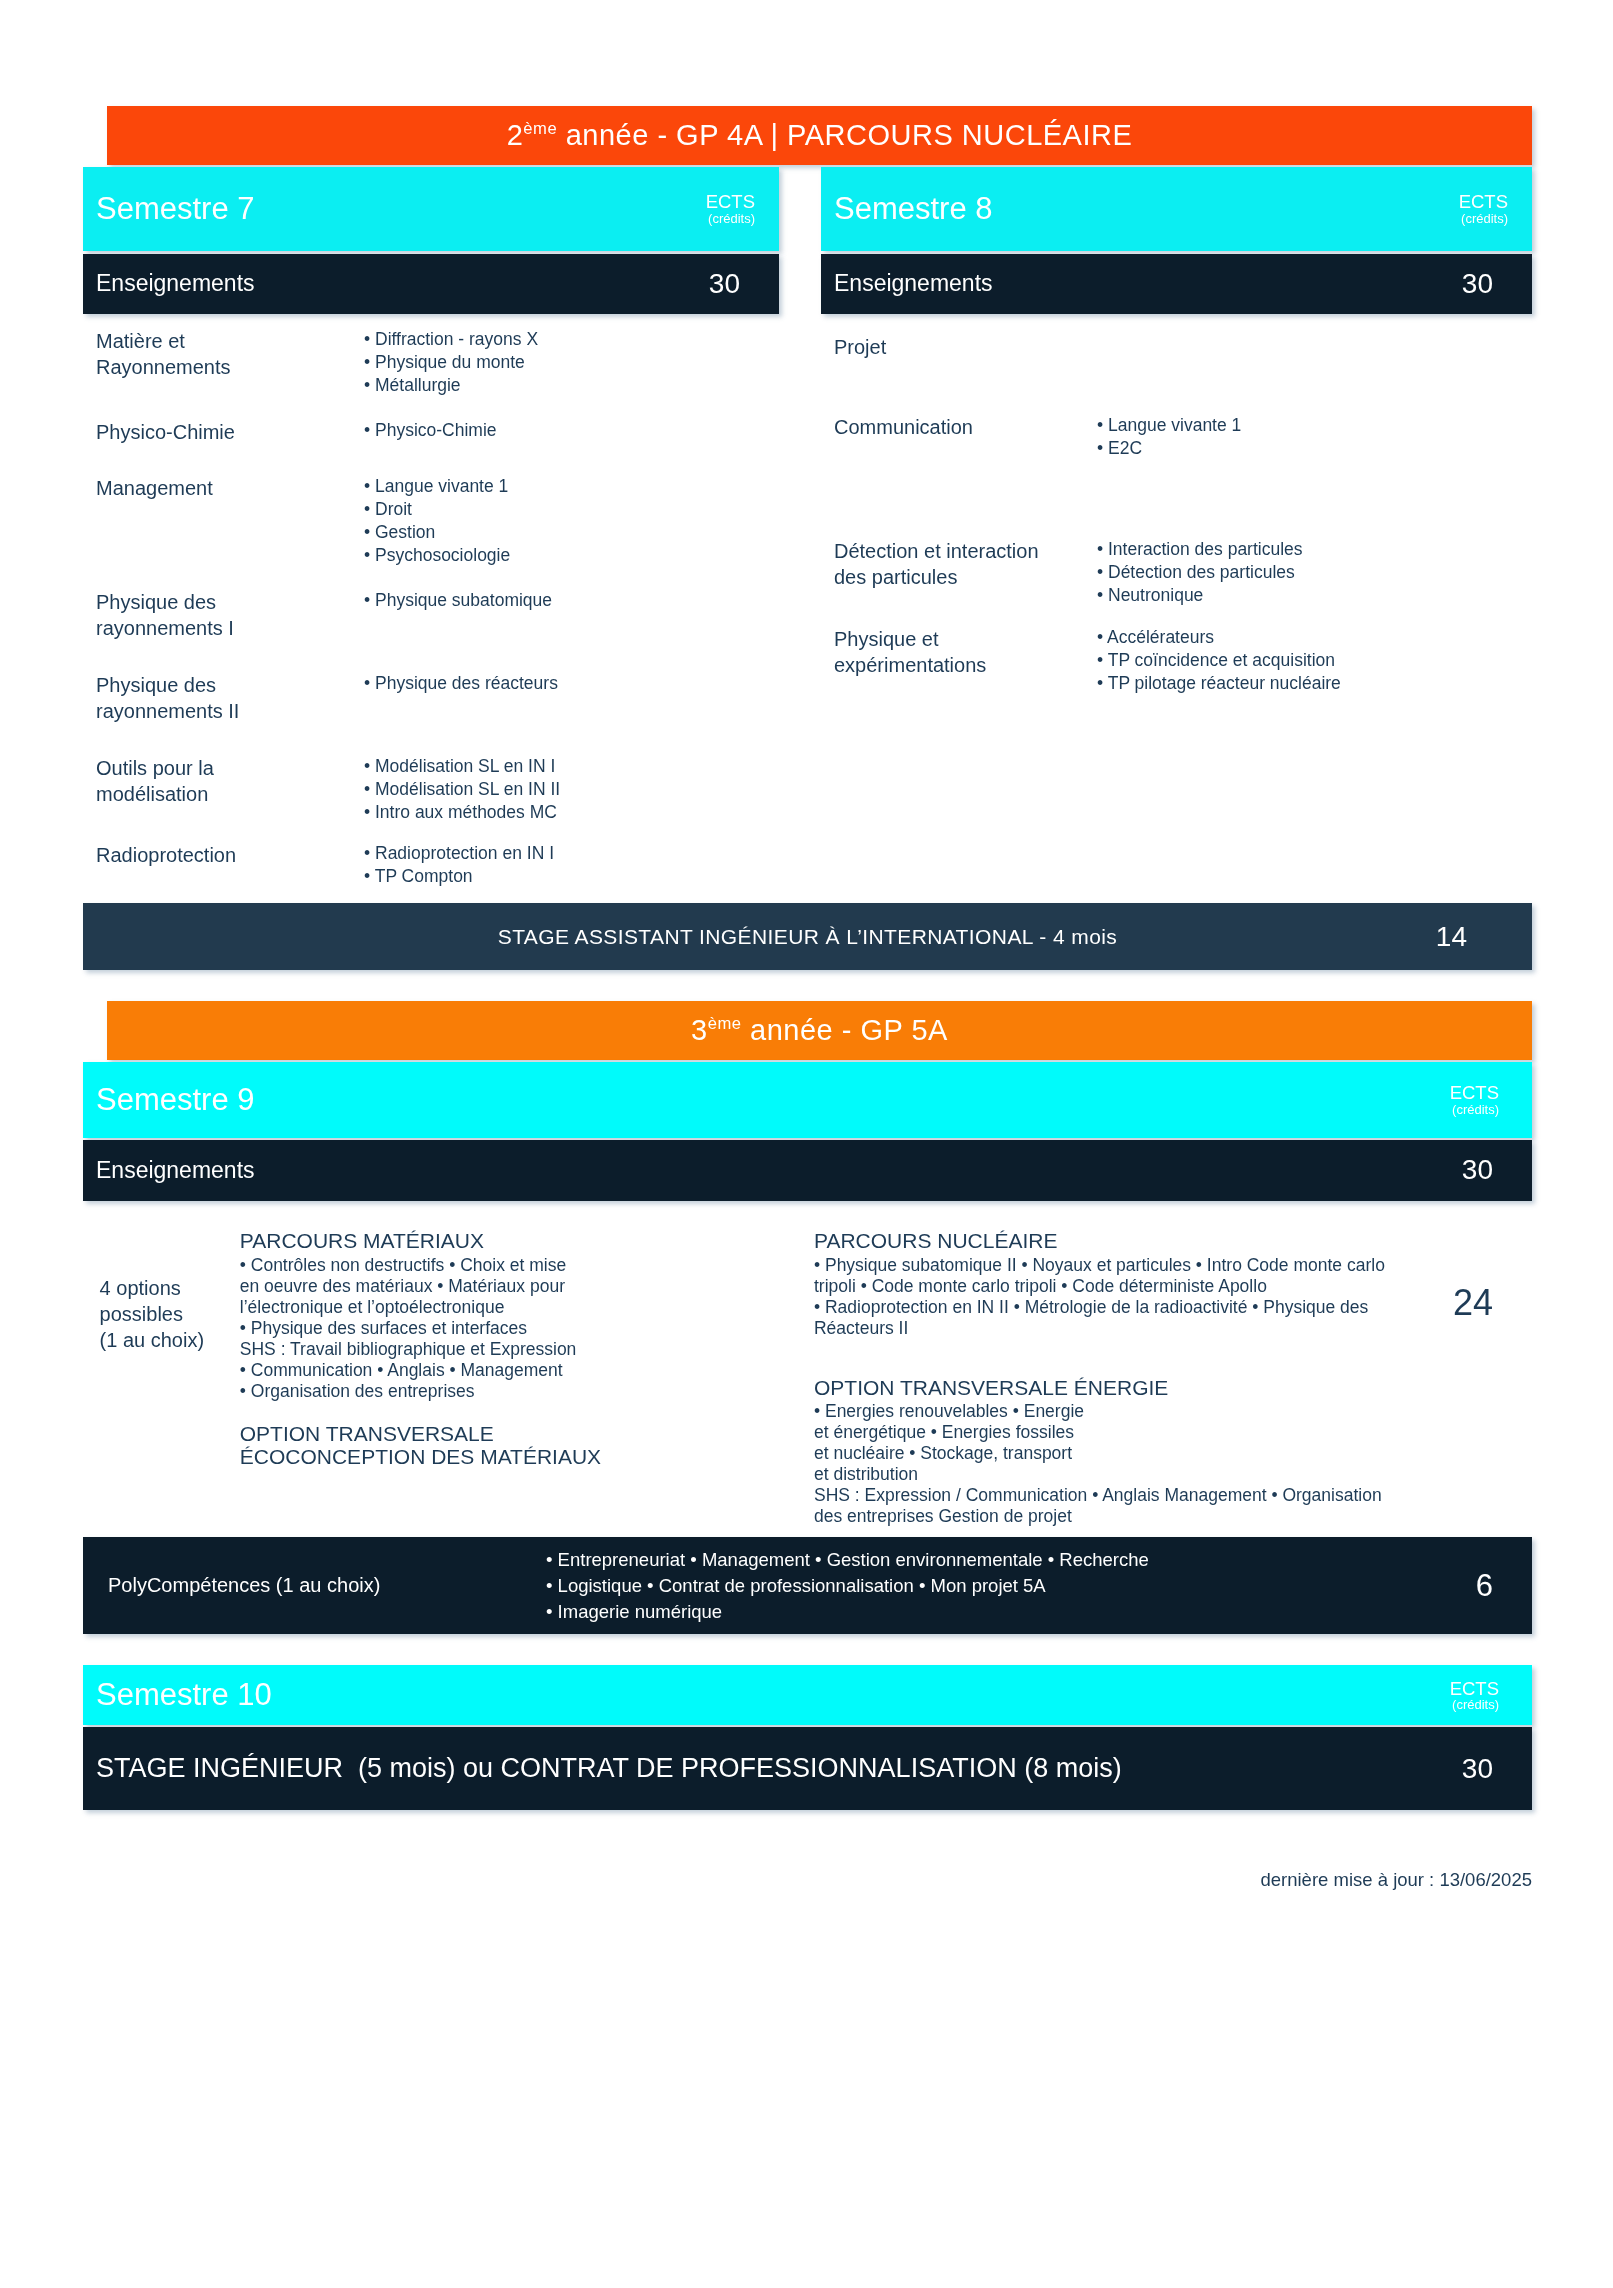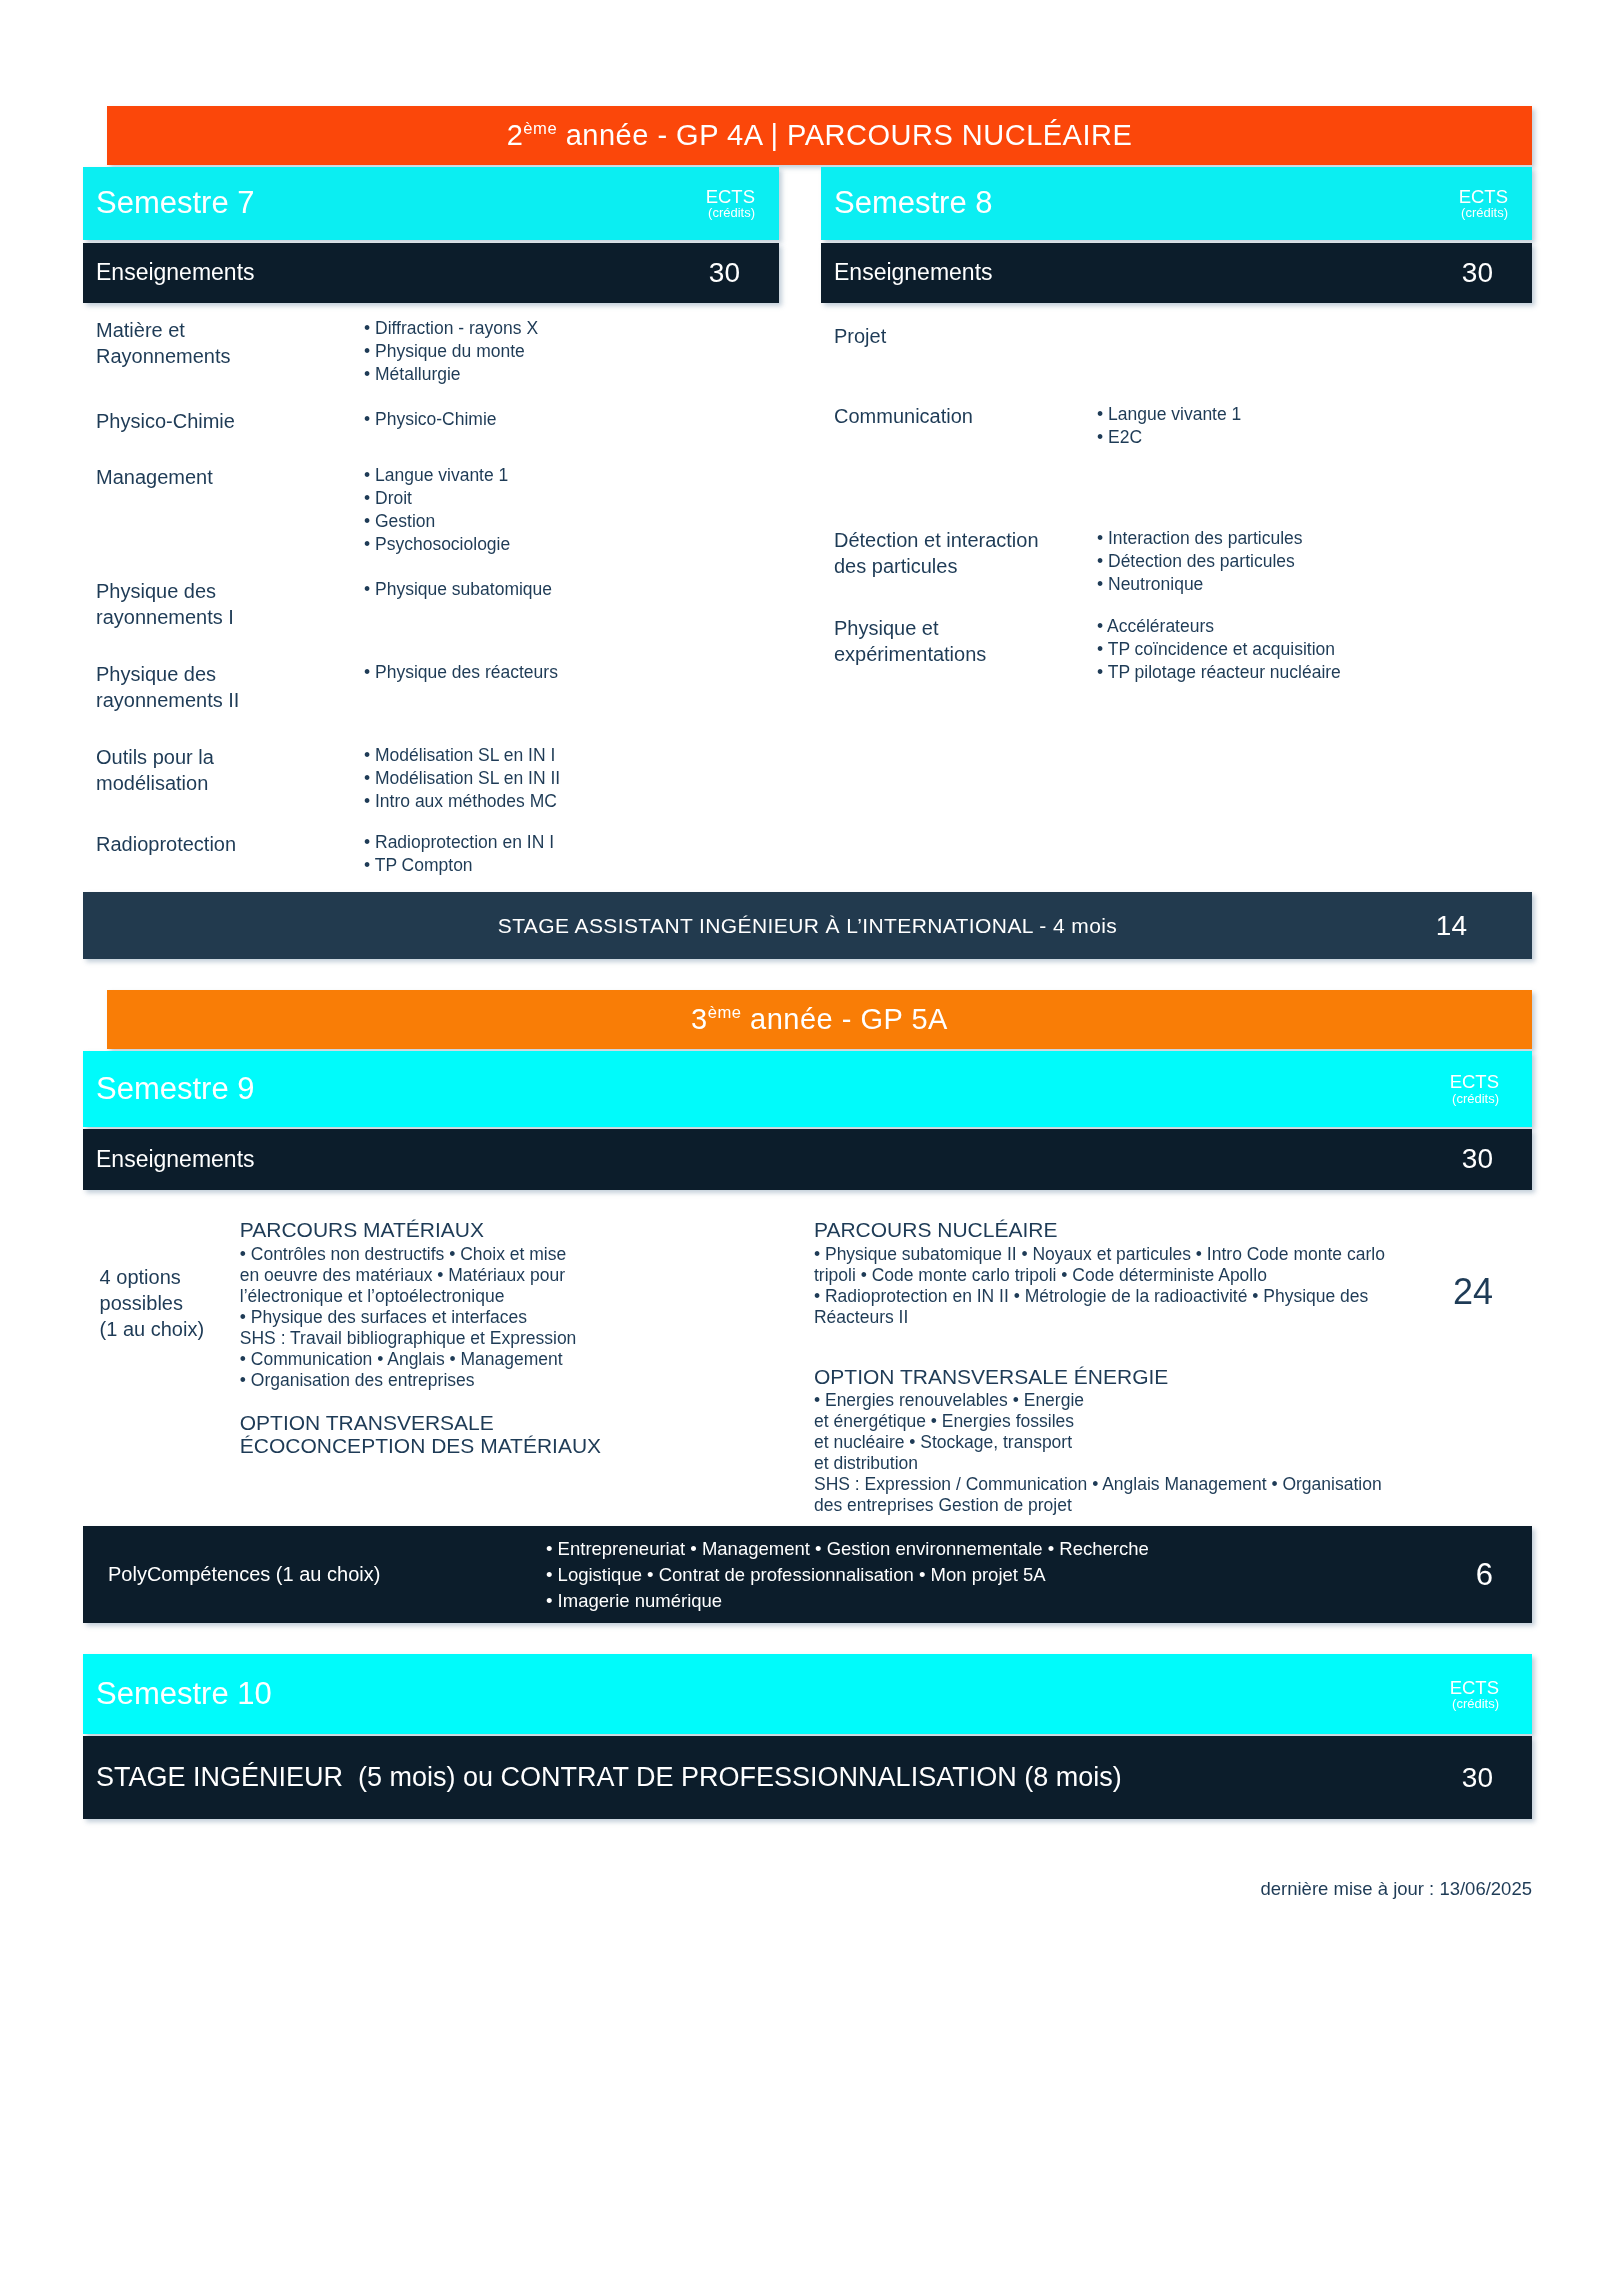--- a/index.html
+++ b/index.html
@@ -20,21 +20,21 @@
   }
   .banner sup { font-size:16.6px; line-height:0; vertical-align:super; }
   .banner-red   { background:#fb470a; }
   .banner-orange{ background:#f97d06; margin-top:31px; }
 
   .cyan-bar {
     display:flex; align-items:center; justify-content:space-between;
     padding:0 24px 0 13px; color:#fff; margin-top:1.8px;
     box-shadow:2.8px 2.8px 4.6px rgba(125,150,172,.45);
   }
-  .cyan-a { background:#0beef2; height:73px;gap:12px; }
+  .cyan-a { background:#0beef2; height:84px;gap:12px; }
   .cyan-b { background:#00fbfb; }
   .sem-title { font-size:31px; }
   .ects { text-align:right; line-height:1.05; }
   .ects-main { display:block; font-size:18.5px; }
   .ects-sub  { display:block; font-size:13px; }
 
   .dark-bar {
     background:#0c1d2b; color:#fff; display:flex; align-items:center;
     justify-content:space-between; padding:0 39px 0 13px; margin-top:2.8px;
     box-shadow:2.8px 2.8px 4.6px rgba(125,150,172,.45);
@@ -91,21 +91,21 @@
     background:#0c1d2b; color:#fff; height:97px; margin-top:4.6px;
     display:grid; grid-template-columns:438px 1fr auto; align-items:center;
     padding:0 39px 0 25px;
     box-shadow:2.8px 2.8px 4.6px rgba(125,150,172,.45);
   }
   .poly-label { font-size:20px; }
   .poly-body { font-size:18.5px; line-height:26px; white-space:pre-line; }
   .poly-credits { font-size:31px; }
 
   
-  .sem10-cyan { height:80px; margin-top:31px; }
+  .sem10-cyan { height:60px; margin-top:31px; }
   .stage10-bar { height:83px; margin-top:1.8px; }
   .stage10-text { font-size:27px; white-space:pre-wrap; }
 
   .footer {
     margin-top:59px; text-align:right; font-size:18.5px; color:#1e3b56;
   }
 </style>
 </head>
 <body>
 

